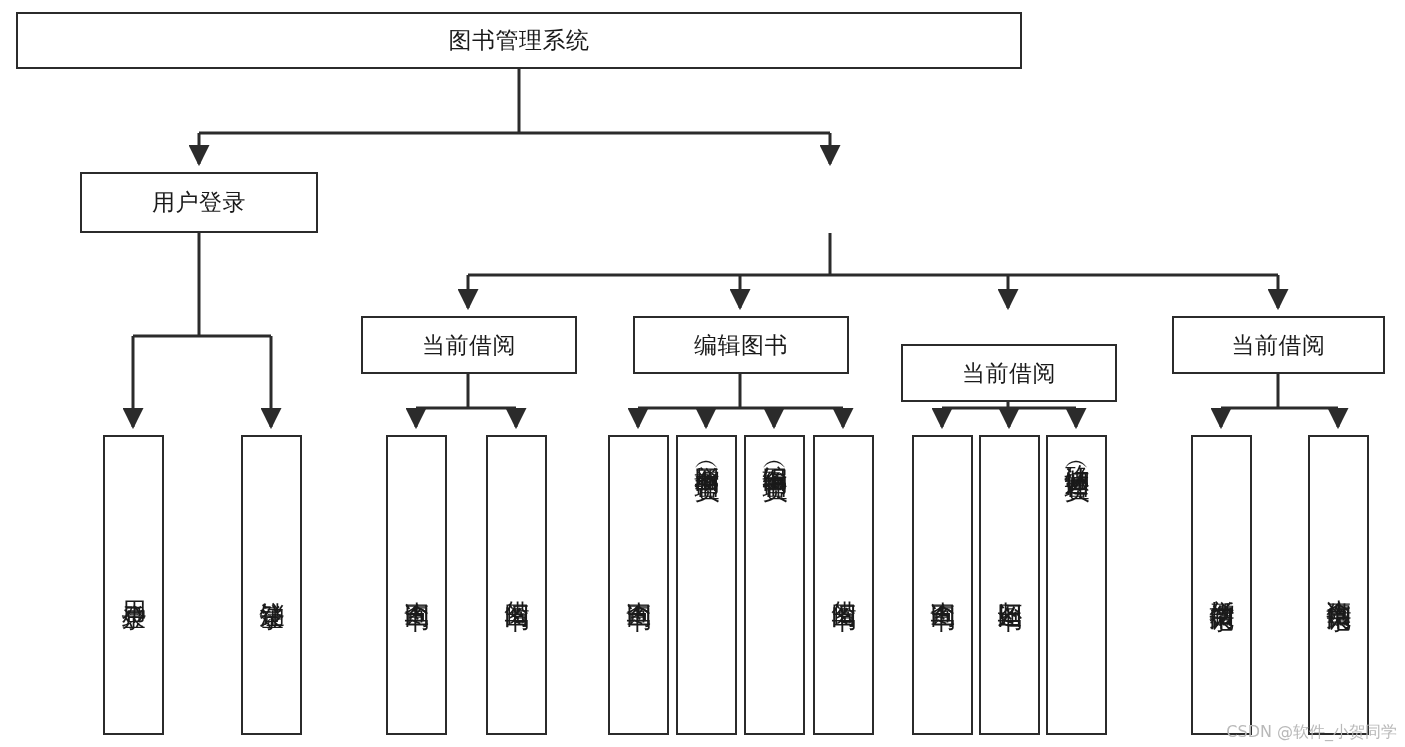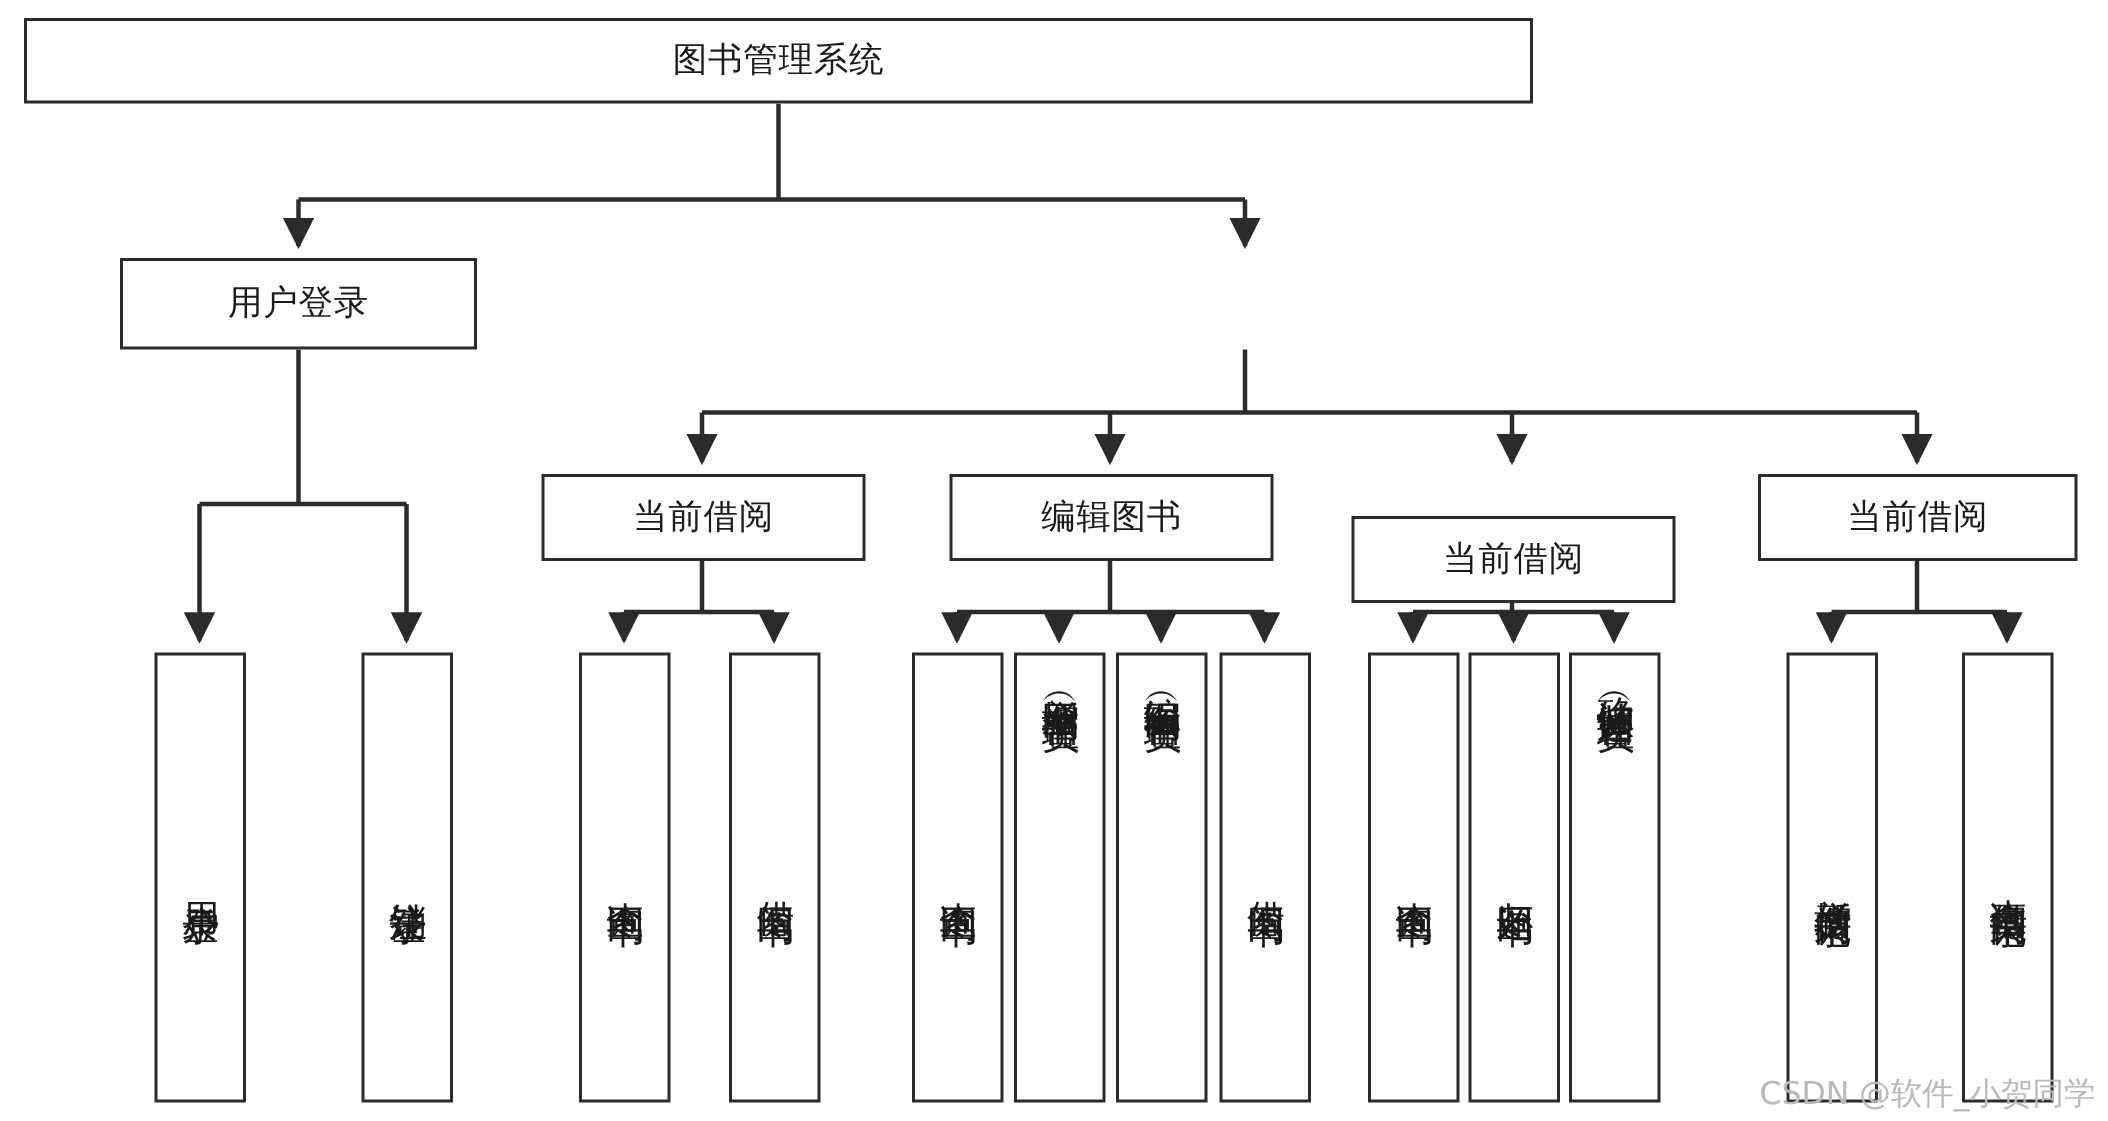--- a/index.html
+++ b/index.html
@@ -58,21 +58,21 @@
     white-space: nowrap;
   }
   .node.vertical.center-text {
     align-items: center;
     padding-top: 0;
   }
   #watermark {
     position: absolute;
     right: 8px;
     bottom: 4px;
-    font-size: 21px;
+    font-size: 16px;
     color: #b9b9b9;
     white-space: nowrap;
     user-select: none;
   }
 </style>
 </head>
 <body>
 
 <div id="canvas">
 

